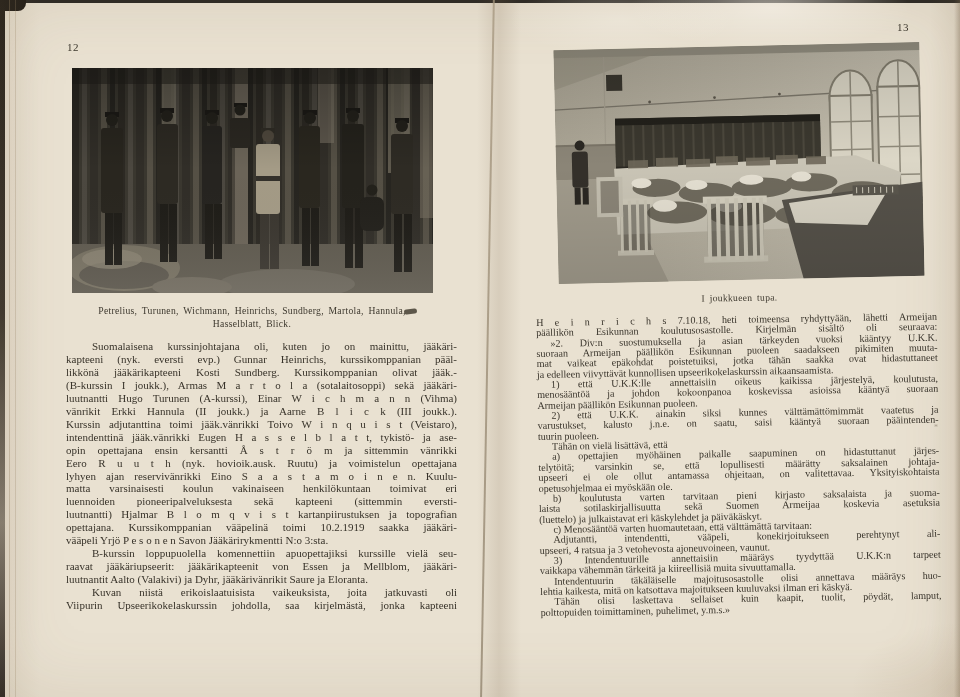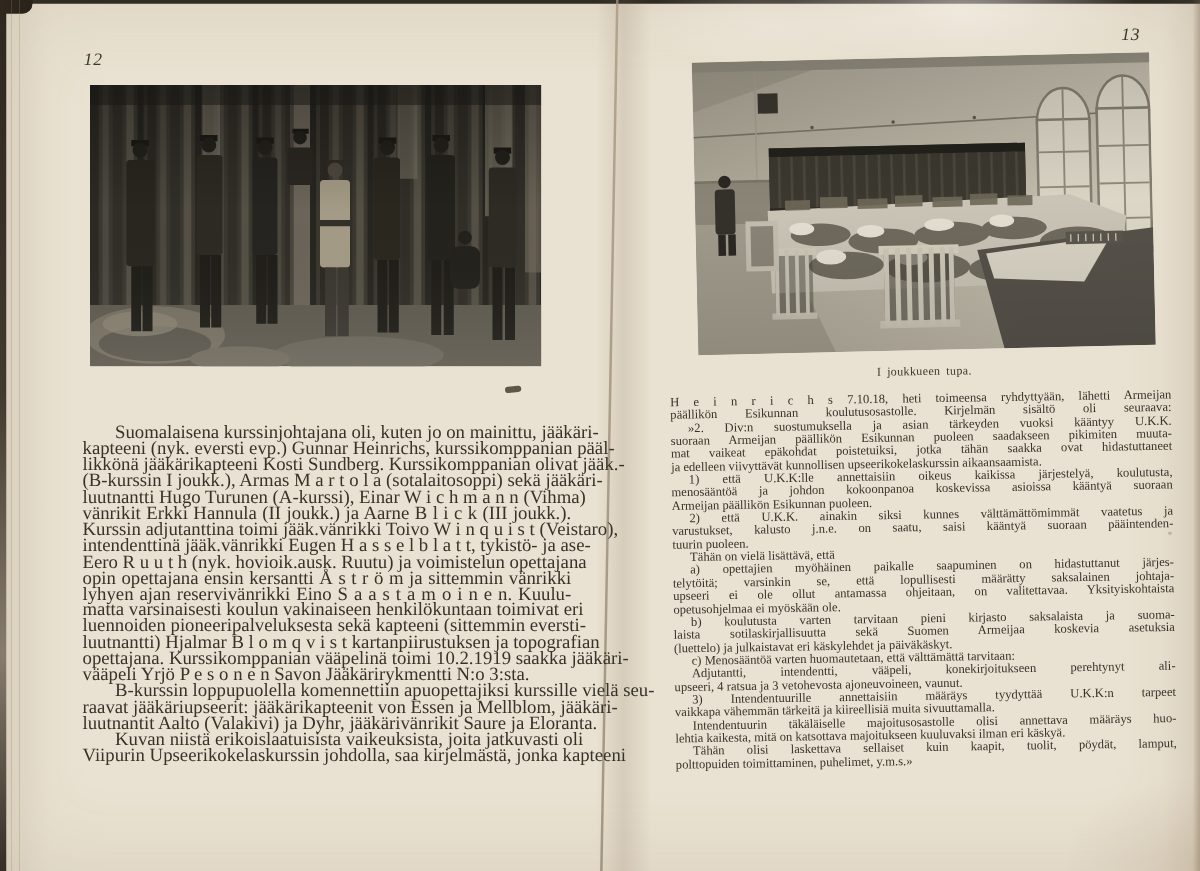--- a/index.html
+++ b/index.html
@@ -28,41 +28,41 @@
   
   .edge-top{position:absolute;left:0;top:0;width:960px;height:3px;background:#1c1813;opacity:.9;}
   .edge-top-left{position:absolute;left:0;top:0;width:26px;height:11px;background:#241f18;border-bottom-right-radius:8px;}
   .edge-left{position:absolute;left:0;top:0;width:5px;height:697px;
     background:linear-gradient(#241f18 0%, #3a332a 45%, rgba(58,51,42,.55) 75%, #2c2620 100%);}
   .edge-right{position:absolute;right:0;top:0;width:6px;height:697px;
     background:linear-gradient(90deg, rgba(120,100,75,0), rgba(110,92,68,.35));}
   .page-stack-lines{position:absolute;left:9px;top:0;width:12px;height:697px;pointer-events:none;
     background:linear-gradient(90deg, rgba(150,130,100,.35) 0 1px, rgba(0,0,0,0) 1px 6px, rgba(150,130,100,.28) 6px 7px, rgba(0,0,0,0) 7px);}
   
-  .pagenum{position:absolute;font-size:14px;letter-spacing:.5px;color:#3c372d;font-style:italic;}
+  .pagenum{position:absolute;font-size:11px;letter-spacing:.5px;color:#3c372d;}
   .pagenum.left{left:67px;top:41px;}
   .pagenum.right{left:897px;top:21px;}
   
   .photo{position:absolute;display:block;}
   .photo.left{left:72px;top:68px;width:361px;height:225px;}
   .photo.right{left:556px;top:46px;width:366px;height:234px;transform:rotate(-1.3deg);transform-origin:center;}
   
   .caption{position:absolute;text-align:center;font-size:9.6px;line-height:12.5px;
     letter-spacing:.3px;word-spacing:2px;color:#3d382e;}
   .caption.left{left:86px;top:305px;width:332px;}
   .caption.right{left:557px;top:292px;width:365px;transform:rotate(-.8deg);}
   .ink-smudge{position:absolute;left:404px;top:309px;width:13px;height:5px;border-radius:3px;
     background:rgba(45,40,28,.75);transform:rotate(-6deg);}
   .margin-smudge{position:absolute;left:934px;top:423px;width:6px;height:6px;color:#6b6254;
     font-size:8px;opacity:.5;}
   
   .textcol{position:absolute;}
   .textcol .tline{white-space:nowrap;text-align:justify;text-align-last:justify;text-justify:inter-word;}
   .textcol .tline.end{text-align-last:left;}
-  .leftcol{left:66px;top:340px;width:391px;font-size:15px;line-height:12.95px;}
+  .leftcol{left:66px;top:340px;width:391px;font-size:11px;line-height:12.95px;}
   .leftcol .ind{text-indent:26px;}
   .rightcol{left:536px;top:318px;width:401px;font-size:10.1px;line-height:10.35px;
     transform:rotate(-.9deg);transform-origin:0 0;}
   .rightcol .ind{text-indent:14px;}
 </style>
 </head>
 <body>
 
 <div class="scan">
 
@@ -147,33 +147,37 @@
         <rect x="288" y="129" width="24" height="34" rx="7" fill="#23211c"></rect>
       <rect x="323" y="50" width="14" height="5" fill="#1c1a16"></rect>
         <circle cx="330" cy="58" r="6" fill="#23211b"></circle>
       <rect x="319" y="66" width="22" height="80" rx="3" fill="#2e2b24"></rect>
       <rect x="322" y="146" width="8" height="58" fill="#1f1d18"></rect>
         <rect x="332" y="146" width="8" height="58" fill="#1f1d18"></rect>
     </g>
     <rect width="361" height="225" fill="url(#shadeL)"></rect>
   </svg>
 
+  <div class="caption left">
+    <div>Petrelius, Turunen, Wichmann, Heinrichs, Sundberg, Martola, Hannula,</div>
+    <div>Hasselblatt, Blick.</div>
+  </div>
   <div class="ink-smudge"></div>
 
   <div class="textcol leftcol" id="left-text">
       <div class="tline ind">Suomalaisena kurssinjohtajana oli, kuten jo on mainittu, jääkäri-</div>
       <div class="tline">kapteeni (nyk. eversti evp.) Gunnar Heinrichs, kurssikomppanian pääl-</div>
       <div class="tline">likkönä jääkärikapteeni Kosti Sundberg.  Kurssikomppanian olivat jääk.-</div>
       <div class="tline">(B-kurssin I joukk.), Armas M a r t o l a (sotalaitosoppi) sekä jääkäri-</div>
       <div class="tline">luutnantti Hugo Turunen (A-kurssi), Einar W i c h m a n n (Vihma)</div>
       <div class="tline">vänrikit Erkki Hannula (II joukk.) ja Aarne B l i c k (III joukk.).</div>
       <div class="tline">Kurssin adjutanttina toimi jääk.vänrikki Toivo W i n q u i s t (Veistaro),</div>
       <div class="tline">intendenttinä jääk.vänrikki Eugen H a s s e l b l a t t, tykistö- ja ase-</div>
+      <div class="tline">opin opettajana ensin kersantti Å s t r ö m ja sittemmin vänrikki</div>
       <div class="tline">Eero R u u t h (nyk. hovioik.ausk. Ruutu) ja voimistelun opettajana</div>
-      <div class="tline">opin opettajana ensin kersantti Å s t r ö m ja sittemmin vänrikki</div>
       <div class="tline">lyhyen ajan reservivänrikki Eino S a a s t a m o i n e n.  Kuulu-</div>
       <div class="tline">matta varsinaisesti koulun vakinaiseen henkilökuntaan toimivat eri</div>
       <div class="tline">luennoiden pioneeripalveluksesta sekä kapteeni (sittemmin eversti-</div>
       <div class="tline">luutnantti) Hjalmar B l o m q v i s t kartanpiirustuksen ja topografian</div>
       <div class="tline">opettajana.  Kurssikomppanian vääpelinä toimi 10.2.1919 saakka jääkäri-</div>
       <div class="tline end">vääpeli Yrjö P e s o n e n Savon Jääkärirykmentti N:o 3:sta.</div>
       <div class="tline ind">B-kurssin loppupuolella komennettiin apuopettajiksi kurssille vielä seu-</div>
       <div class="tline">raavat jääkäriupseerit: jääkärikapteenit von Essen ja Mellblom, jääkäri-</div>
       <div class="tline end">luutnantit Aalto (Valakivi) ja Dyhr, jääkärivänrikit Saure ja Eloranta.</div>
       <div class="tline ind">Kuvan niistä erikoislaatuisista vaikeuksista, joita jatkuvasti oli</div>

